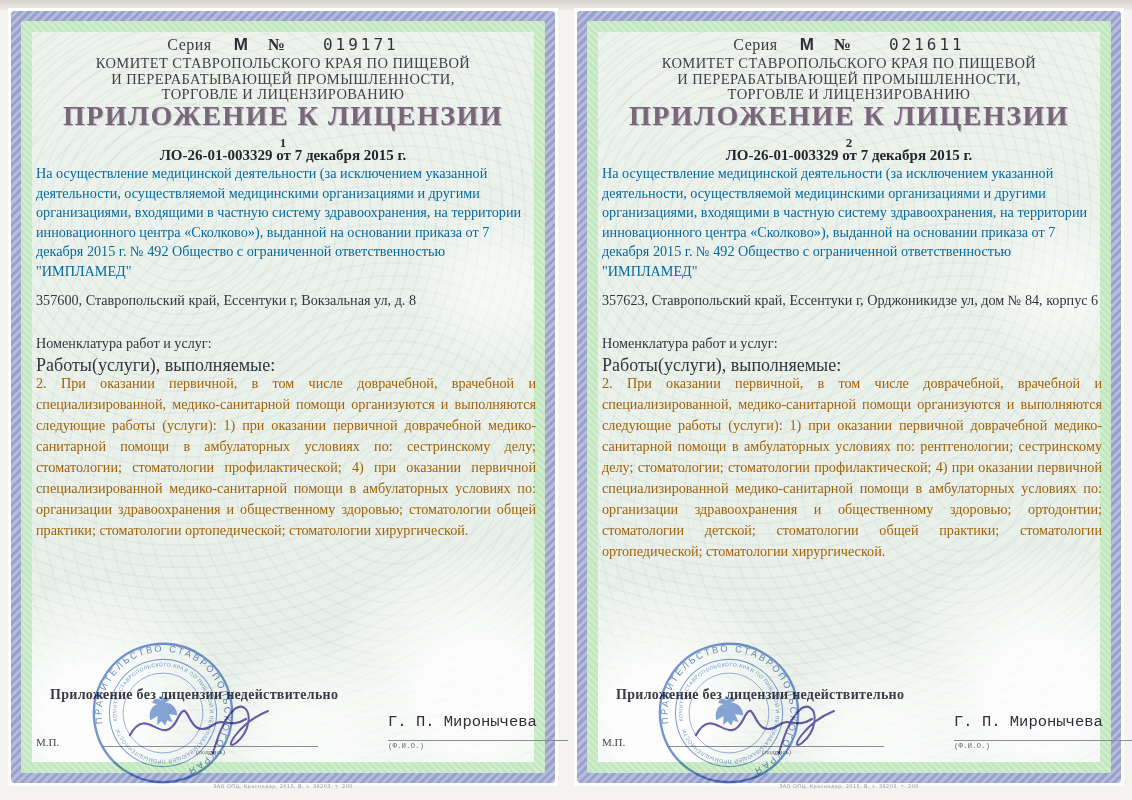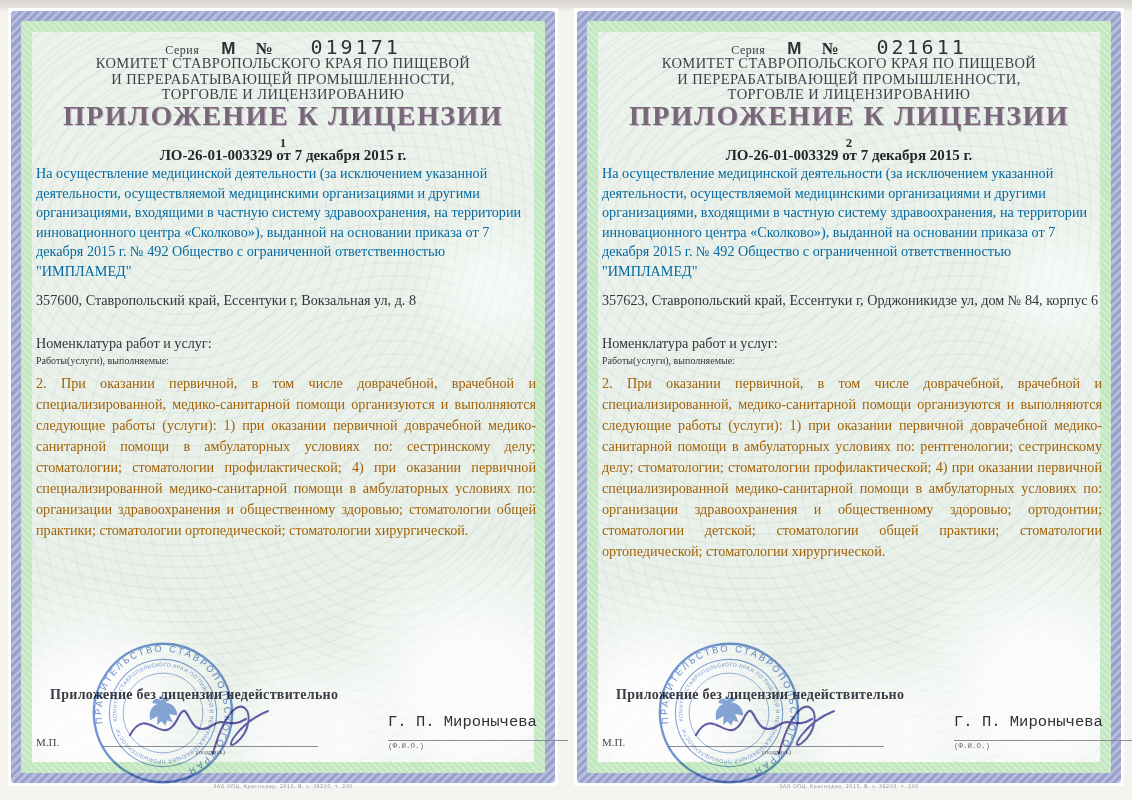--- a/index.html
+++ b/index.html
@@ -46,24 +46,24 @@
       radial-gradient(circle at 12% 94%,rgba(255,255,255,.85) 0 6%,rgba(255,255,255,0) 17%),
       radial-gradient(circle at 88% 91%,rgba(255,255,255,.8) 0 7%,rgba(255,255,255,0) 19%),
       radial-gradient(circle at 55% 98%,rgba(255,255,255,.75) 0 5%,rgba(255,255,255,0) 14%),
       radial-gradient(circle at 92% 35%,rgba(255,255,255,.5) 0 4%,rgba(255,255,255,0) 12%);
   }
   
   .series-row{
     position:absolute;top:27px;left:0;width:100%;
     display:flex;justify-content:center;align-items:baseline;gap:0;
   }
-  .series-label{font-size:12px;letter-spacing:.5px;color:#3c3d46;}
+  .series-label{font-size:16px;letter-spacing:.5px;color:#3c3d46;}
   .series-letter{font-family:"Liberation Sans",sans-serif;font-weight:bold;font-size:17px;margin-left:22px;color:#2e2f36;}
   .numero{font-weight:bold;font-size:17px;margin-left:20px;color:#2e2f36;}
-  .series-number{font-family:"DejaVu Sans Mono",monospace;font-size:20px;letter-spacing:3px;margin-left:38px;color:#303138;}
+  .series-number{font-family:"DejaVu Sans Mono",monospace;font-size:16px;letter-spacing:3px;margin-left:38px;color:#303138;}
   .committee{
     position:absolute;top:48px;left:0;width:100%;text-align:center;
     font-size:14.5px;line-height:15.5px;letter-spacing:.4px;color:#3e3f4a;
   }
   .doc-title{
     position:absolute;top:92px;left:0;width:100%;text-align:center;
     font-size:28px;font-weight:bold;letter-spacing:1.5px;color:#786679;
     text-shadow:1px 1px 0 rgba(160,140,165,.55), -0.5px -0.5px 0 rgba(255,255,255,.6);
   }
   .appendix-number{
@@ -81,21 +81,21 @@
   .address-line{
     position:absolute;top:284px;left:28px;width:498px;
     font-size:14.2px;color:#33343c;
   }
   .nomenclature-label{
     position:absolute;top:327px;left:28px;width:498px;
     font-size:14.2px;color:#33343c;
   }
   .works-label{
     position:absolute;top:347px;left:28px;width:498px;
-    font-size:10px;color:#33343c;
+    font-size:18px;color:#33343c;
   }
   .works-paragraph{
     position:absolute;top:365px;left:28px;width:500px;
     font-size:14.2px;line-height:21px;color:#a16207;
     text-align:justify;
   }
   .validity-note{
     position:absolute;top:679px;left:42px;
     font-size:14px;font-weight:bold;letter-spacing:.3px;color:#3a3b44;
   }

